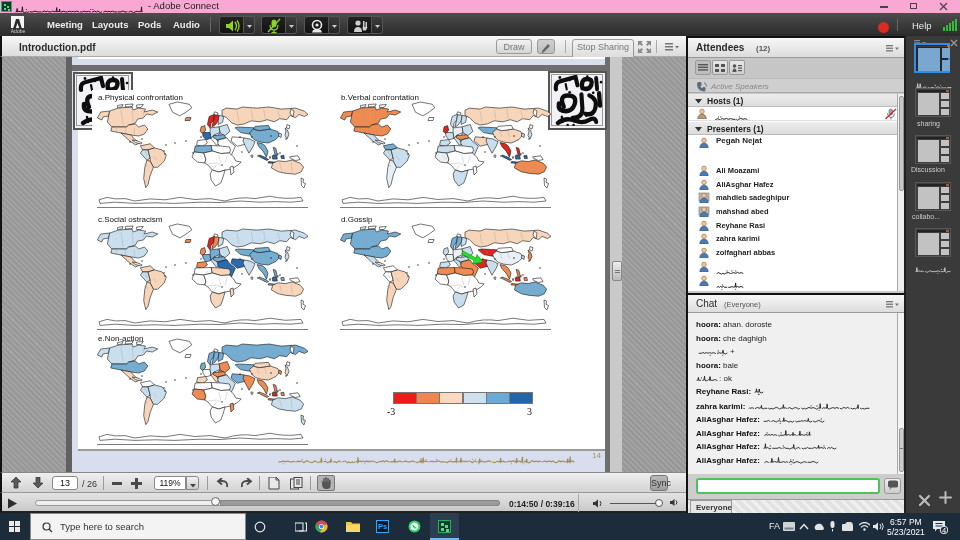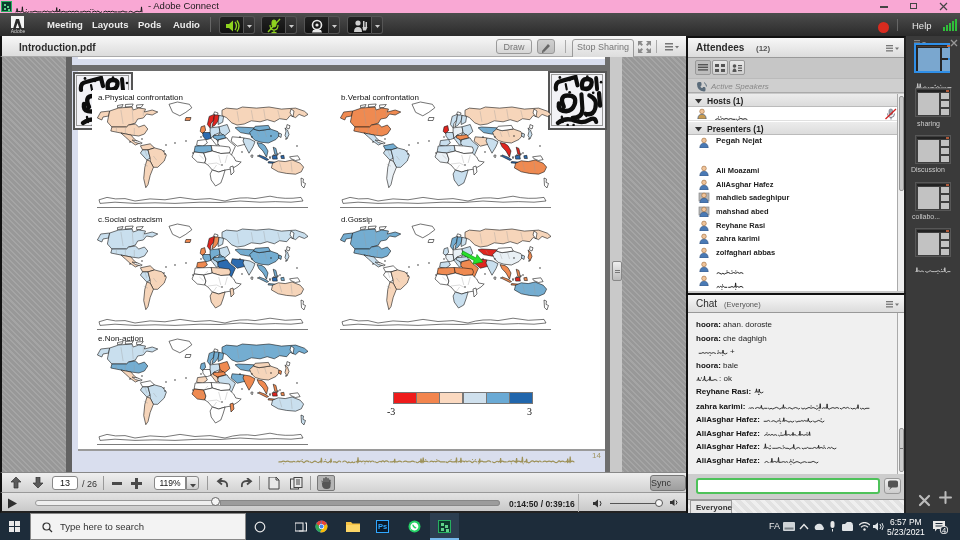--- a/index.html
+++ b/index.html
@@ -775,21 +775,21 @@
 <div class="ab" style="left:315px;top:2px;width:18px;height:16px;background:#b5b5b5;border:1px solid #777;border-radius:2px"><svg width="16" height="14">
         <g fill="#555">
           <rect x="5.2" y="2" width="1.6" height="6" rx="0.8"></rect>
           <rect x="7.2" y="1" width="1.6" height="6" rx="0.8"></rect>
           <rect x="9.2" y="2" width="1.6" height="6" rx="0.8"></rect>
           <rect x="11" y="3.5" width="1.5" height="5" rx="0.75"></rect>
           <path d="M4,6 Q3,5 3.7,4.3 L5.5,6.5 Z"></path>
           <path d="M3.7,5.5 L5,7 L5,6 L12.5,6 L12.5,10 Q12.5,13 9,13 L8,13 Q5.5,13 4.3,10.5 Z"></path>
         </g>
       </svg></div>
-<div class="ab btn3d" style="left:648px;top:2px;width:36px;height:16px;font-size:9px;color:#333;text-align:left;line-height:15px;background:linear-gradient(#b9b9b9,#9e9e9e);border:1px solid #777">Sync</div>
+<div class="ab btn3d" style="left:648px;top:2px;width:18px;height:16px;font-size:9px;color:#333;text-align:left;line-height:15px;background:linear-gradient(#b9b9b9,#9e9e9e);border:1px solid #777">Sync</div>
 </div>
 <div class="ab" style="left:0;top:492px;width:686px;height:21px;background:linear-gradient(#e3e3e3,#c9c9c9);border-left:2px solid #111;border-top:1px solid #999;border-bottom:2px solid #222">
 <svg class="ab" style="left:5px;top:5px" width="11" height="11">
       <path d="M1,0.5 L10,5.5 L1,10.5 Z" fill="#2e2e2e"></path>
     </svg>
 <div class="ab" style="left:33px;top:7px;width:465px;height:6px;background:#efefef;border:1px solid #999;border-radius:3px"></div>
 <div class="ab" style="left:218px;top:7px;width:280px;height:6px;background:#9c9c9c;border:1px solid #888;border-radius:0 3px 3px 0"></div>
 <div class="ab" style="left:209px;top:4px;width:9px;height:9px;background:#f5f5f5;border:1px solid #666;border-radius:50%"></div>
 <span class="ab" style="left:507px;top:6px;font-size:8.5px;font-weight:bold;color:#222">0:14:50 / 0:39:16</span>
 <div class="ab" style="left:576px;top:1px;width:1px;height:18px;background:#aaa"></div>

